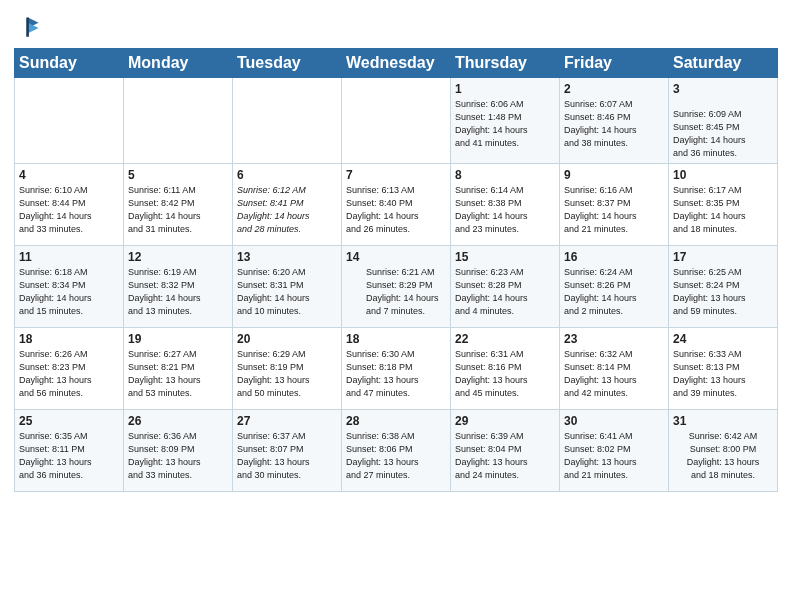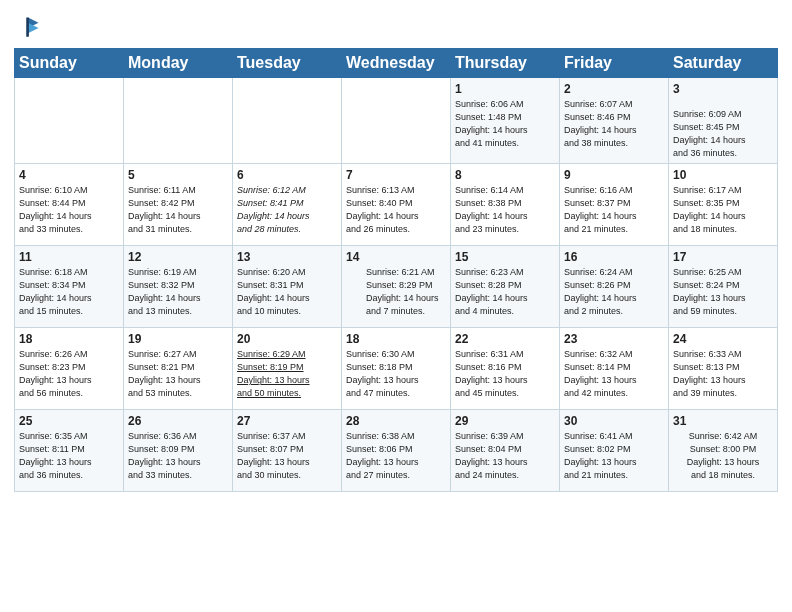--- a/index.html
+++ b/index.html
@@ -268,21 +268,21 @@
           </td>
           <td>
             <span class="day-num">19</span>
             <div class="day-info" style="white-space: pre-line;">Sunrise: 6:27 AM
 Sunset: 8:21 PM
 Daylight: 13 hours
 and 53 minutes.</div>
           </td>
           <td>
             <span class="day-num">20</span>
-            <div class="day-info" style="white-space: pre-line; text-decoration: underline;">Sunrise: 6:29 AM
+            <div class="day-info" style="white-space: pre-line;">Sunrise: 6:29 AM
 Sunset: 8:19 PM
 Daylight: 13 hours
 and 50 minutes.</div>
           </td>
           <td>
             <span class="day-num">18</span>
             <div class="day-info" style="white-space: pre-line;">Sunrise: 6:30 AM
 Sunset: 8:18 PM
 Daylight: 13 hours
 and 47 minutes.</div>

